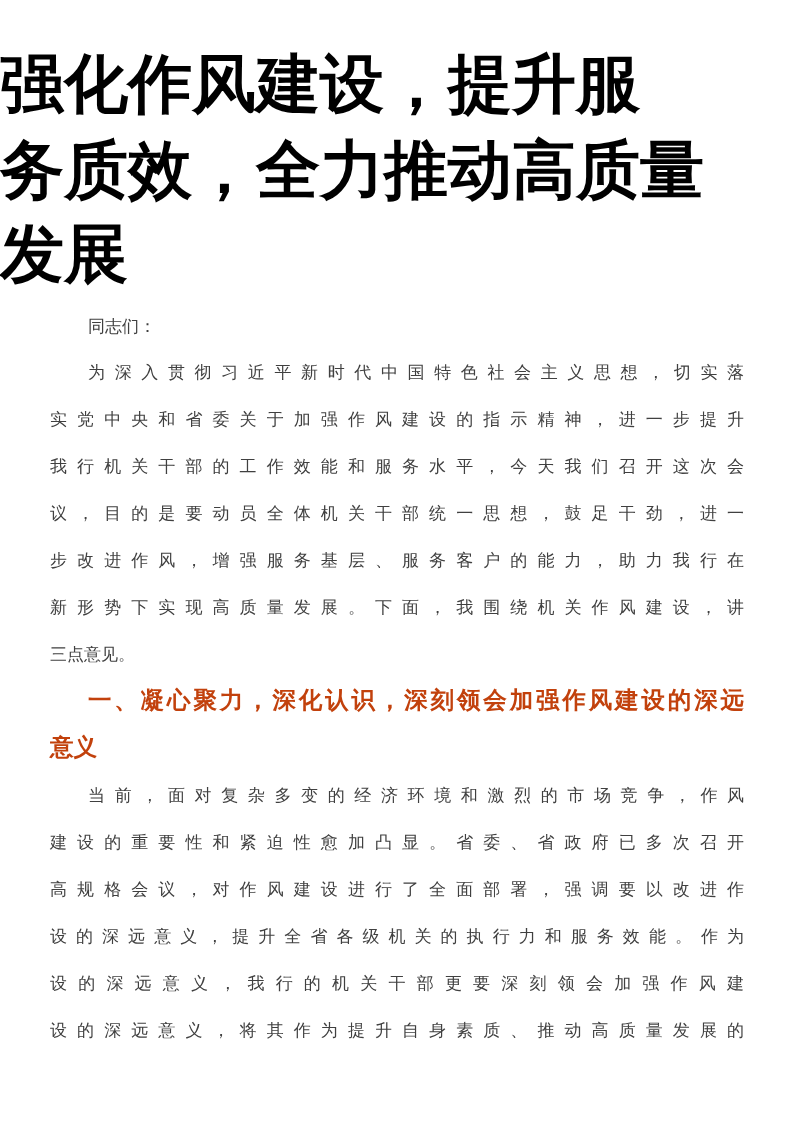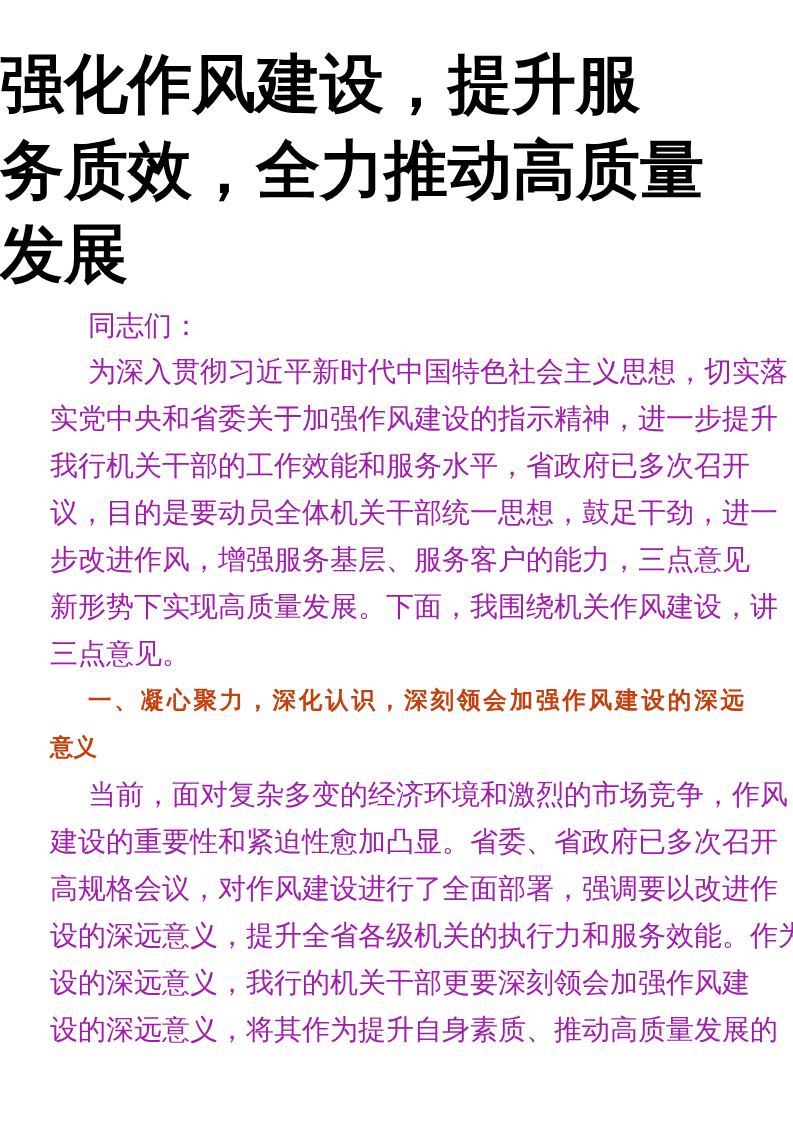--- a/index.html
+++ b/index.html
@@ -6,22 +6,22 @@
   body { width:793px; height:1122px; position:relative; overflow:hidden; }
   .page { position:absolute; left:0; top:0; width:793px; height:1122px; background:#fff; }
   .title-line {
     position:absolute; left:0; width:793px; 
     font-family:"DejaVu Sans", sans-serif; font-weight:bold;
     font-size:64px; line-height:64px; color:#000; letter-spacing:0px;
     white-space:nowrap;
   }
   .body-line {
     position:absolute; left:50px; width:694px;
-    font-family:"DejaVu Serif", serif; font-size:28px; line-height:30px;
-    color:#a21caf; white-space:nowrap; text-align:justify; text-align-last:justify;
+    font-family:"DejaVu Serif", serif; font-size:17px; line-height:30px;
+    color:#404040; white-space:nowrap; text-align:justify; text-align-last:justify;
   }
   .body-line.indent { left:88px; width:656px; }
   .body-line.last { text-align-last:left; }
   .heading-line {
     position:absolute; left:50px; width:694px;
     font-family:"DejaVu Sans", sans-serif; font-weight:bold; font-size:23.5px; line-height:30px;
     color:#c2410c; white-space:nowrap; text-align:justify; text-align-last:justify;
   }
   .heading-line.indent { left:88px; width:656px; }
   .heading-line.last { text-align-last:left; }
@@ -32,23 +32,23 @@
 <div class="page">
 
   <div class="title-line" style="top:52px;"> 强化作风建设，提升服</div>
   <div class="title-line" style="top:138px;">务质效，全力推动高质量</div>
   <div class="title-line" style="top:222px;">发展</div>
 
   <div class="body-line indent last" style="top:311px;">同志们：</div>
 
   <div class="body-line indent" style="top:357px;">为深入贯彻习近平新时代中国特色社会主义思想，切实落</div>
   <div class="body-line" style="top:404px;">实党中央和省委关于加强作风建设的指示精神，进一步提升</div>
-  <div class="body-line" style="top:451px;">我行机关干部的工作效能和服务水平，省政府已多次召开</div>
+  <div class="body-line" style="top:451px;">我行机关干部的工作效能和服务水平，今天我们召开这次会</div>
   <div class="body-line" style="top:498px;">议，目的是要动员全体机关干部统一思想，鼓足干劲，进一</div>
-  <div class="body-line" style="top:545px;">步改进作风，增强服务基层、服务客户的能力，三点意见</div>
+  <div class="body-line" style="top:545px;">步改进作风，增强服务基层、服务客户的能力，助力我行在</div>
   <div class="body-line" style="top:592px;">新形势下实现高质量发展。下面，我围绕机关作风建设，讲</div>
   <div class="body-line last" style="top:639px;">三点意见。</div>
 
   <div class="heading-line indent" style="top:685px;">一、凝心聚力，深化认识，深刻领会加强作风建设的深远</div>
   <div class="heading-line last" style="top:732px;">意义</div>
 
   <div class="body-line indent" style="top:780px;">当前，面对复杂多变的经济环境和激烈的市场竞争，作风</div>
   <div class="body-line" style="top:827px;">建设的重要性和紧迫性愈加凸显。省委、省政府已多次召开</div>
   <div class="body-line" style="top:874px;">高规格会议，对作风建设进行了全面部署，强调要以改进作</div>
   <div class="body-line" style="top:921px;">设的深远意义，提升全省各级机关的执行力和服务效能。作为</div>

